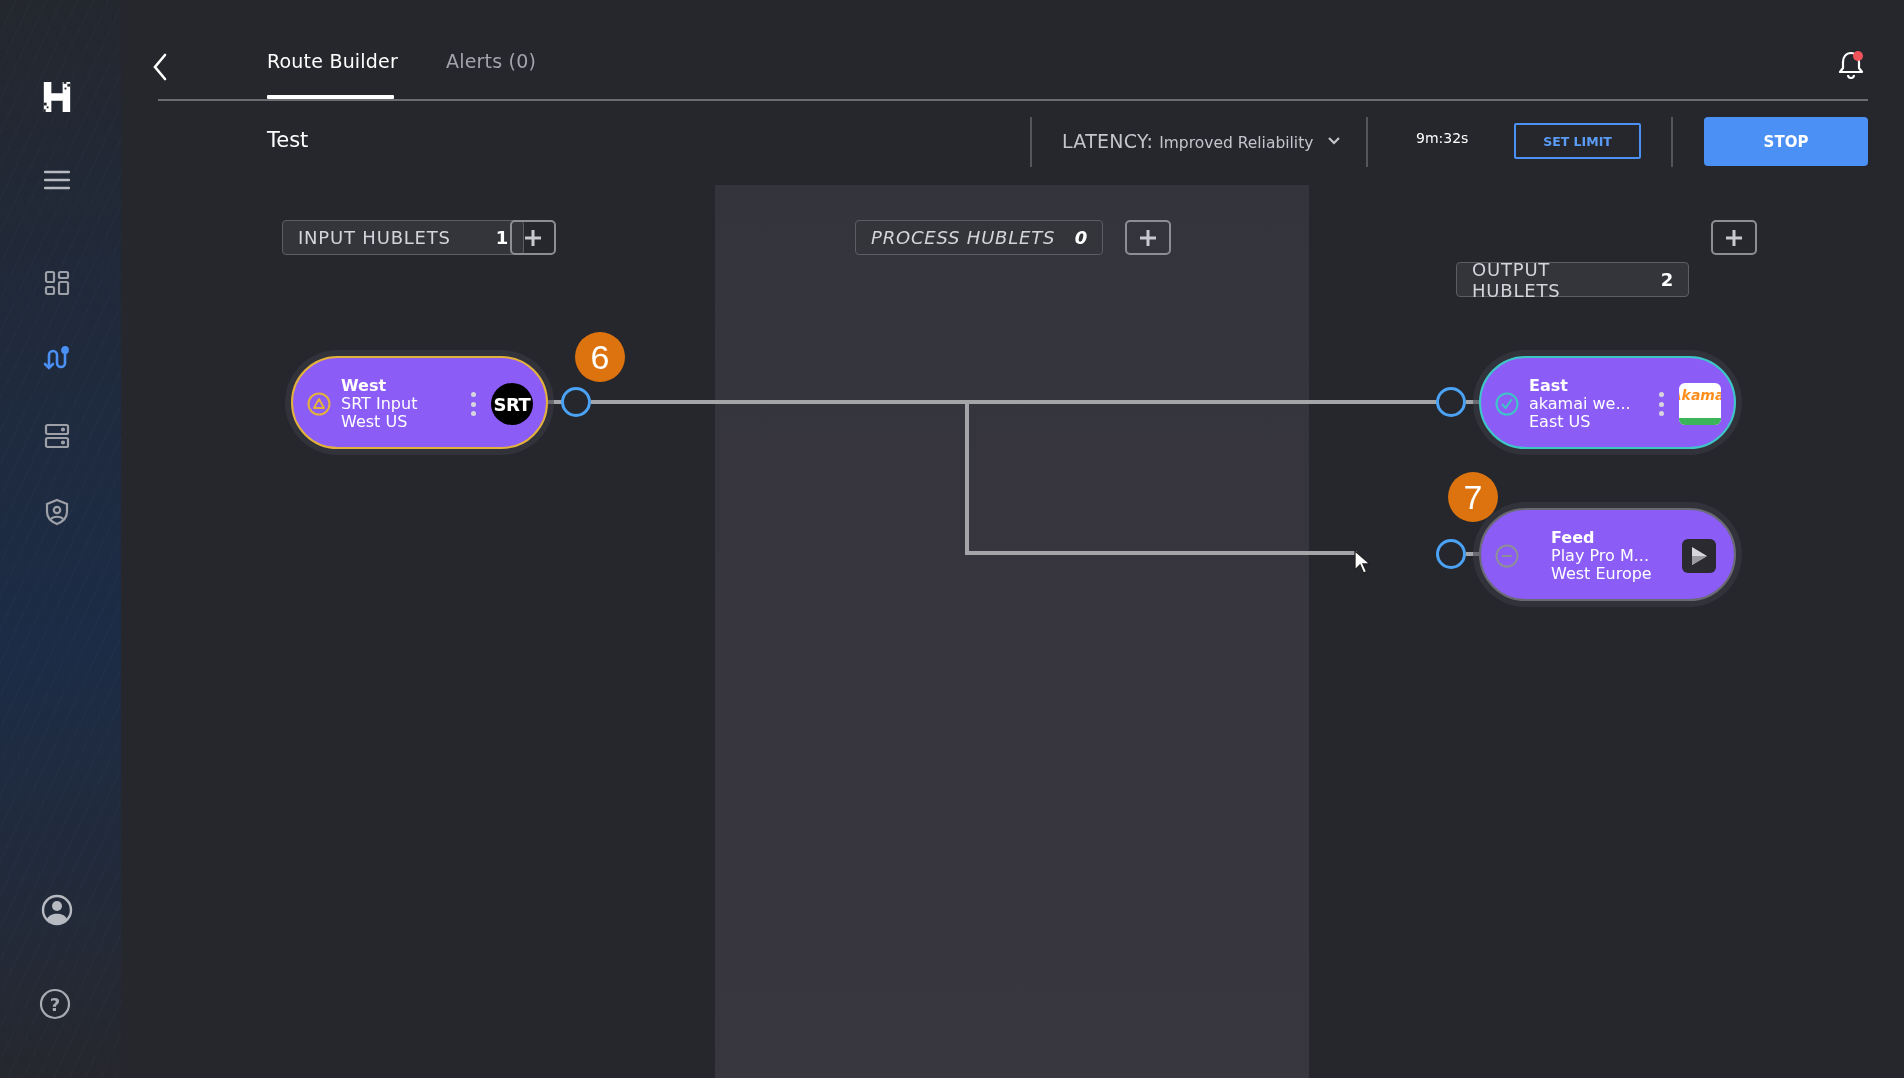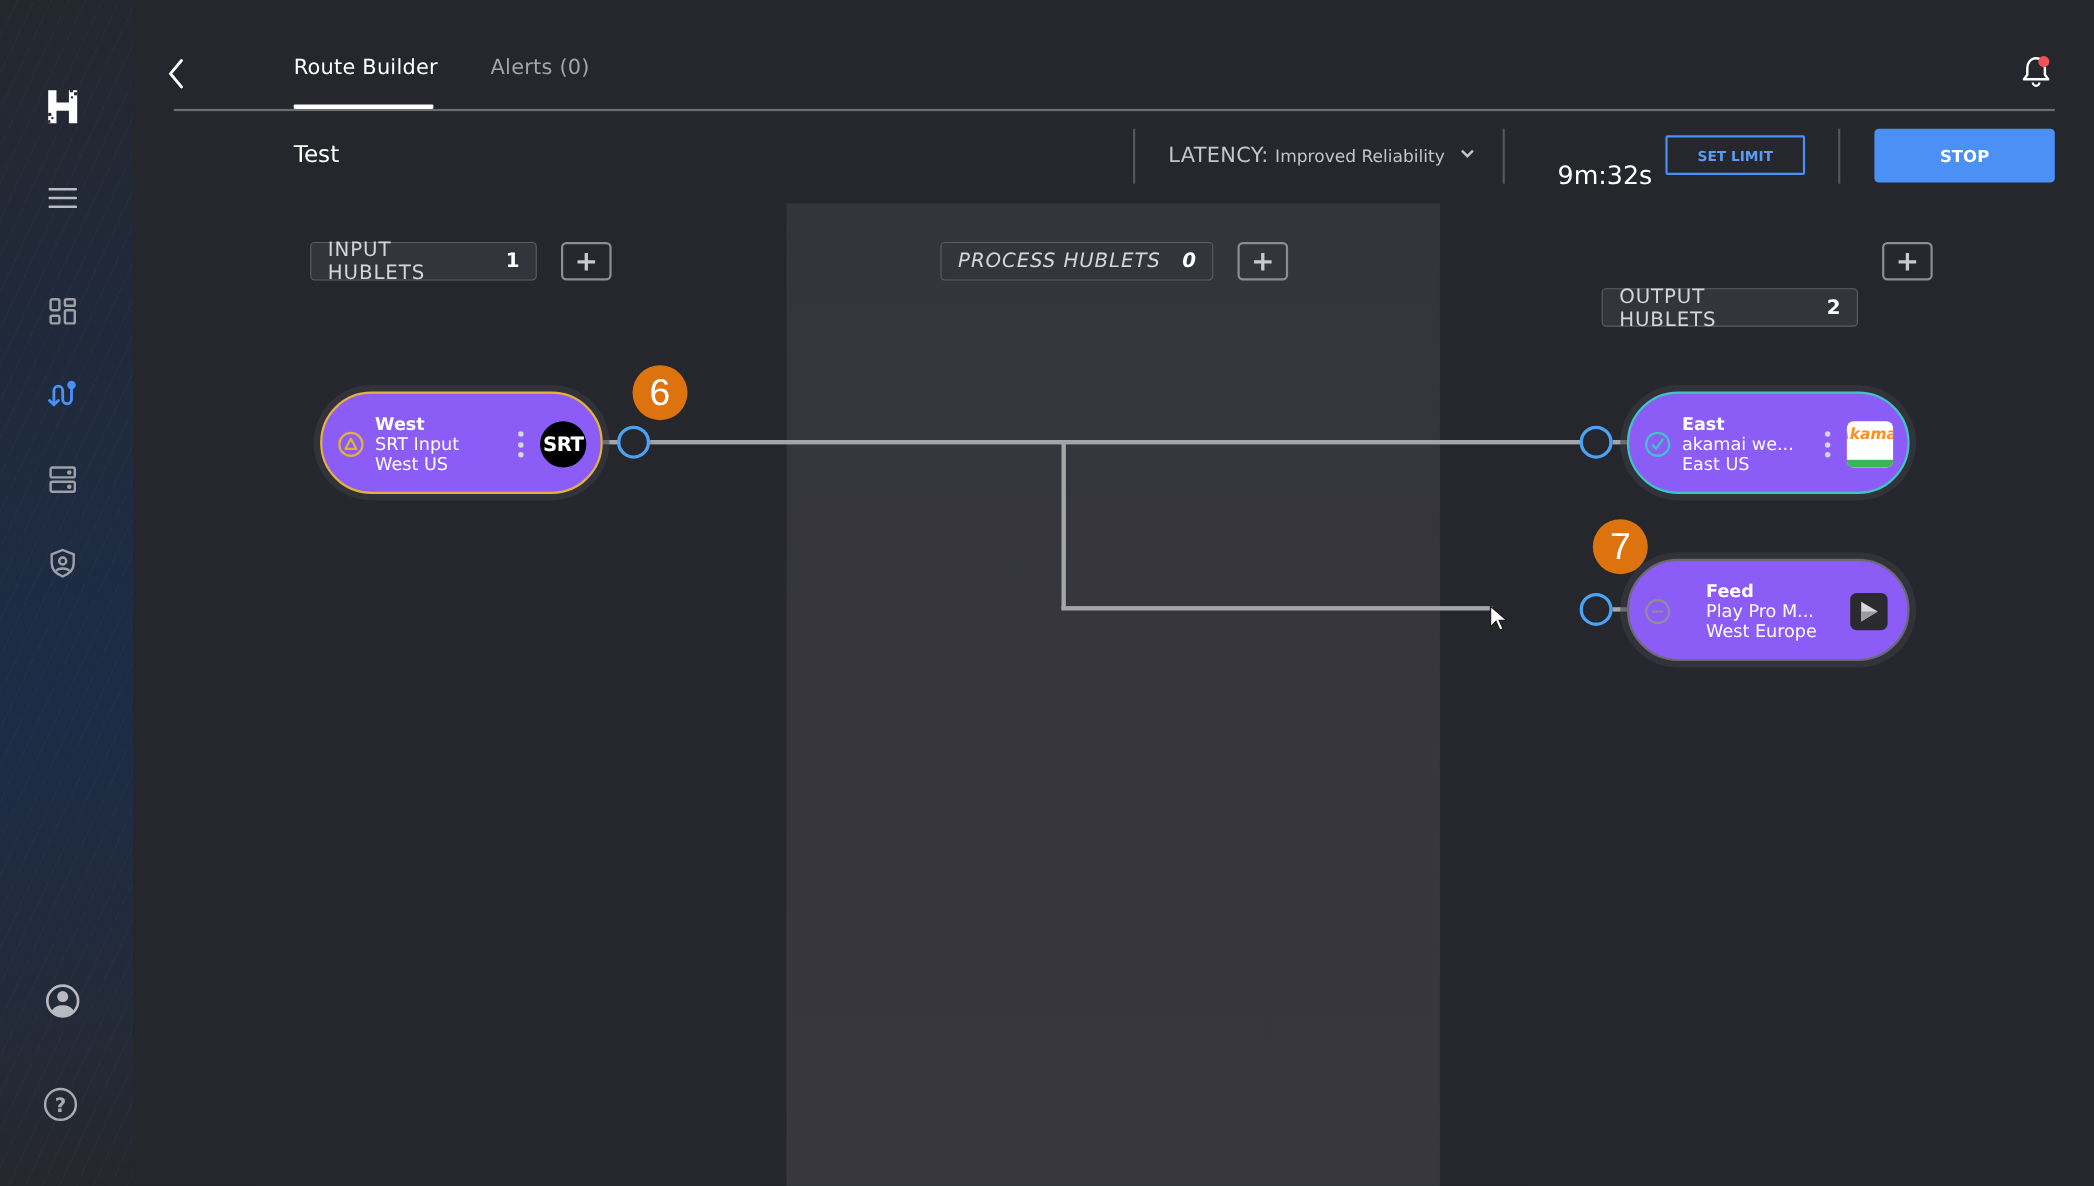--- a/index.html
+++ b/index.html
@@ -126,29 +126,29 @@
 <div class="abs" style="left:1062px; top:130px; display:flex; align-items:baseline; cursor:pointer;">
   <span style="font-size:19px; color:#c4c5cb; letter-spacing:0.3px;">LATENCY:</span>
   <span style="font-size:15.5px; color:#c4c5cb; margin-left:6px;">Improved Reliability</span>
   <span style="margin-left:14px; display:inline-block; transform:translateY(-2px);">
     <svg width="14" height="10" viewBox="0 0 14 10">
         <path d="M2 2 L7 7 L12 2" stroke="#c4c5cb" stroke-width="2.2" fill="none"></path>
       </svg>
   </span>
 </div>
 <div class="vdiv" style="left:1366px;"></div>
-<div class="abs" style="left:1416px; top:130px; font-size:23px; color:#fff;margin-top:17px;">9m:32s</div>
+<div class="abs" style="left:1416px; top:130px; font-size:14px; color:#fff;">9m:32s</div>
 <div class="abs" style="left:1514px; top:123px; width:127px; height:36px; border:2px solid #4a90f5; border-radius:2px; display:flex; align-items:center; justify-content:center; font-size:12.5px; font-weight:700; color:#5a9cf5; cursor:pointer;">SET LIMIT</div>
 <div class="vdiv" style="left:1671px;"></div>
 <div class="abs" style="left:1704px; top:117px; width:164px; height:49px; background:#4a90f5; border-radius:4px; display:flex; align-items:center; justify-content:center; font-size:15px; font-weight:700; color:#fff; cursor:pointer;">STOP</div>
 
 <div id="canvas"></div>
 <div class="process-col"></div>
 
-<div class="chip" style="left:282px; width:206px;">
+<div class="chip" style="left:282px; width:242px;">
   <span>INPUT HUBLETS</span>
   <span class="count">1</span>
 </div>
 <div class="plus-btn" style="left:510px;">
   <svg width="20" height="20" viewBox="0 0 20 20">
       <path d="M10 2v16M2 10h16" stroke="#c9cad0" stroke-width="3"></path>
     </svg>
 </div>
 
 <div class="chip" style="left:855px; width:248px;font-style:italic;">

